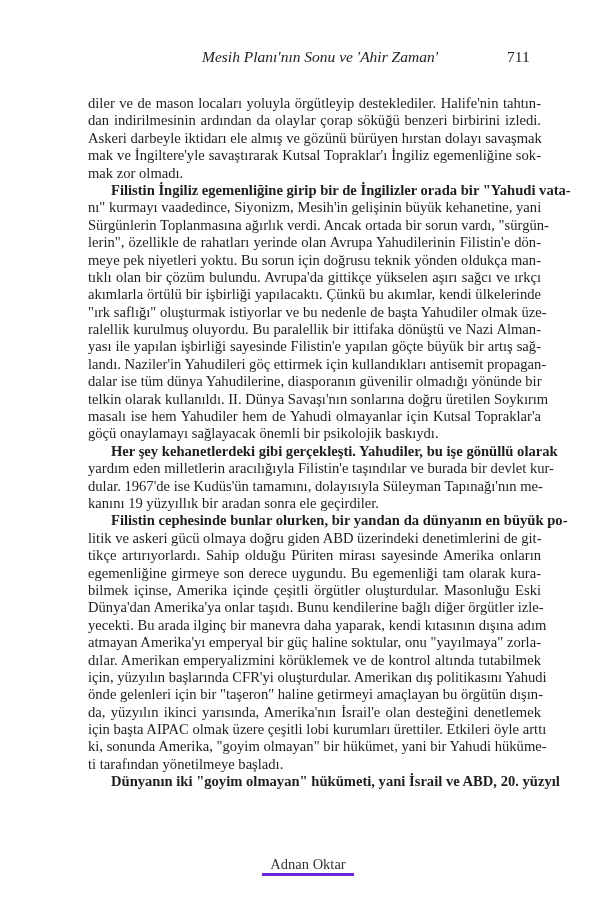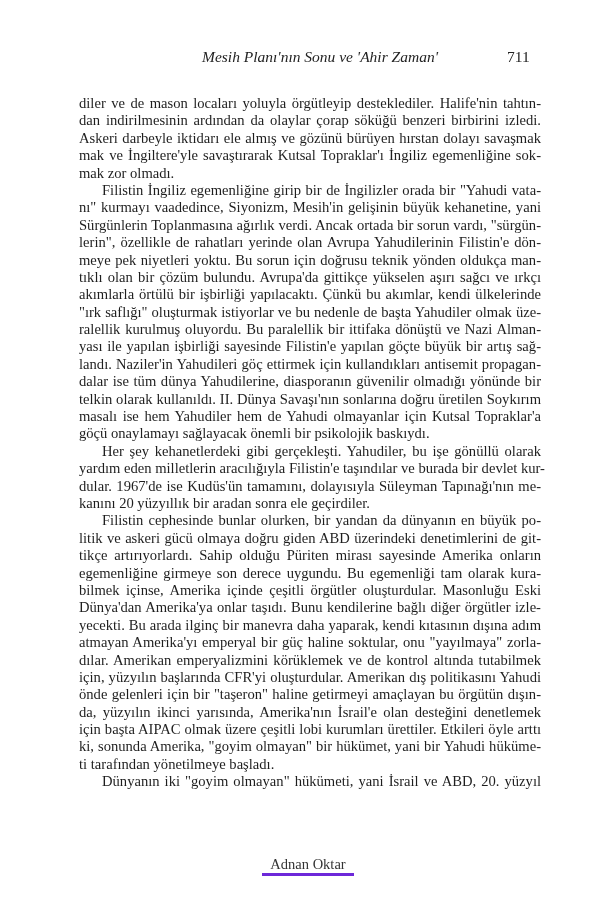--- a/index.html
+++ b/index.html
@@ -2,23 +2,23 @@
 <html><head>
 <meta charset="utf-8">
 <style>
   html, body { margin: 0; padding: 0; background: #ffffff; }
   body { width: 616px; height: 912px; position: relative; overflow: hidden;
          font-family: "Liberation Serif", "DejaVu Serif", serif; color: #1e1e1e; }
   .header { position: absolute; top: 48px; left: 0; width: 548px; height: 24px; }
   .running-title { position: absolute; left: 202px; top: 0; font-style: italic; font-size: 15.5px; color: #222; white-space: nowrap; }
   .page-number { position: absolute; left: 507px; top: 0; font-size: 15.5px; color: #222; text-align: center; }
   .body-text { position: absolute; left: 79px; top: 95px; width: 462px; }
-  .line { height: 17.4px; line-height: 17.4px; font-size: 14.6px; white-space: nowrap; text-align: justify; text-align-last: justify; }
+  .line { height: 17.4px; line-height: 17.4px; font-size: 14.6px; white-space: nowrap; text-align: justify; text-align-last: justify; margin-left: 9px; }
   .line.last { text-align-last: left; }
-  .line.indent { padding-left: 23px; }
+  .line.indent { padding-left: 23px; font-weight: bold; }
   .footer { position: absolute; top: 855px; left: 0; width: 616px; text-align: center; }
   .author { display: inline-block; font-size: 14.5px; color: #333; border-bottom: 3px solid #6d28d9; padding: 0 8px 1px 8px; line-height: 16px; }
 </style>
 </head>
 <body>
 
 <div class="header">
   <span class="running-title">Mesih Planı'nın Sonu ve 'Ahir Zaman'</span>
   <span class="page-number">711</span>
 </div>
@@ -40,21 +40,21 @@
     <div class="line">ralellik kurulmuş oluyordu. Bu paralellik bir ittifaka dönüştü ve Nazi Alman-</div>
     <div class="line">yası ile yapılan işbirliği sayesinde Filistin'e yapılan göçte büyük bir artış sağ-</div>
     <div class="line">landı. Naziler'in Yahudileri göç ettirmek için kullandıkları antisemit propagan-</div>
     <div class="line">dalar ise tüm dünya Yahudilerine, diasporanın güvenilir olmadığı yönünde bir</div>
     <div class="line">telkin olarak kullanıldı. II. Dünya Savaşı'nın sonlarına doğru üretilen Soykırım</div>
     <div class="line">masalı ise hem Yahudiler hem de Yahudi olmayanlar için Kutsal Topraklar'a</div>
     <div class="line last">göçü onaylamayı sağlayacak önemli bir psikolojik baskıydı.</div>
     <div class="line indent">Her şey kehanetlerdeki gibi gerçekleşti. Yahudiler, bu işe gönüllü olarak</div>
     <div class="line">yardım eden milletlerin aracılığıyla Filistin'e taşındılar ve burada bir devlet kur-</div>
     <div class="line">dular. 1967'de ise Kudüs'ün tamamını, dolayısıyla Süleyman Tapınağı'nın me-</div>
-    <div class="line last">kanını 20 yüzyıllık bir aradan sonra ele geçirdiler.</div>
+    <div class="line last">kanını 19 yüzyıllık bir aradan sonra ele geçirdiler.</div>
     <div class="line indent">Filistin cephesinde bunlar olurken, bir yandan da dünyanın en büyük po-</div>
     <div class="line">litik ve askeri gücü olmaya doğru giden ABD üzerindeki denetimlerini de git-</div>
     <div class="line">tikçe artırıyorlardı. Sahip olduğu Püriten mirası sayesinde Amerika onların</div>
     <div class="line">egemenliğine girmeye son derece uygundu. Bu egemenliği tam olarak kura-</div>
     <div class="line">bilmek içinse, Amerika içinde çeşitli örgütler oluşturdular. Masonluğu Eski</div>
     <div class="line">Dünya'dan Amerika'ya onlar taşıdı. Bunu kendilerine bağlı diğer örgütler izle-</div>
     <div class="line">yecekti. Bu arada ilginç bir manevra daha yaparak, kendi kıtasının dışına adım</div>
     <div class="line">atmayan Amerika'yı emperyal bir güç haline soktular, onu "yayılmaya" zorla-</div>
     <div class="line">dılar. Amerikan emperyalizmini körüklemek ve de kontrol altında tutabilmek</div>
     <div class="line">için, yüzyılın başlarında CFR'yi oluşturdular. Amerikan dış politikasını Yahudi</div>

